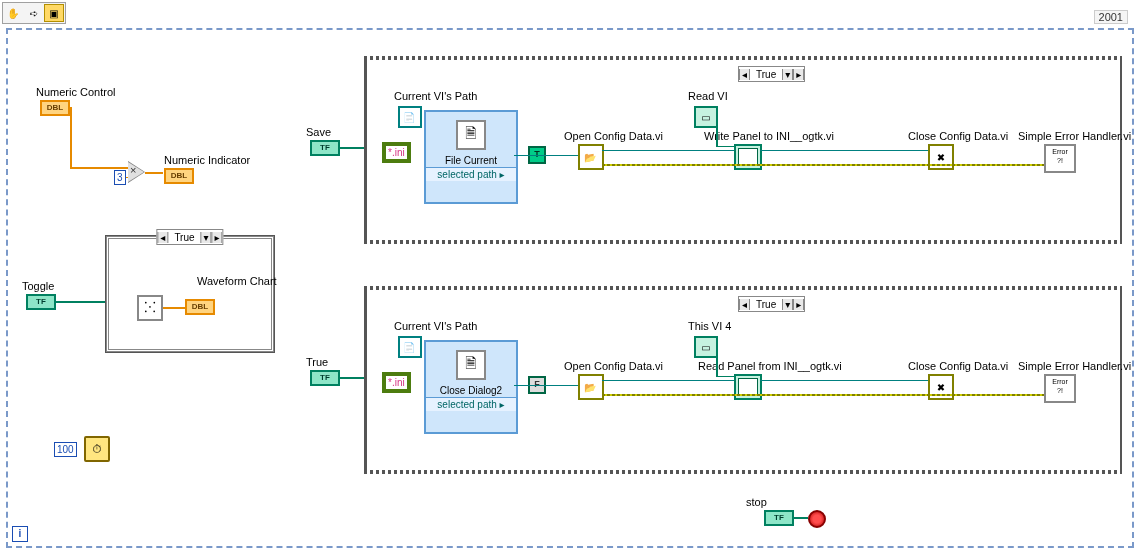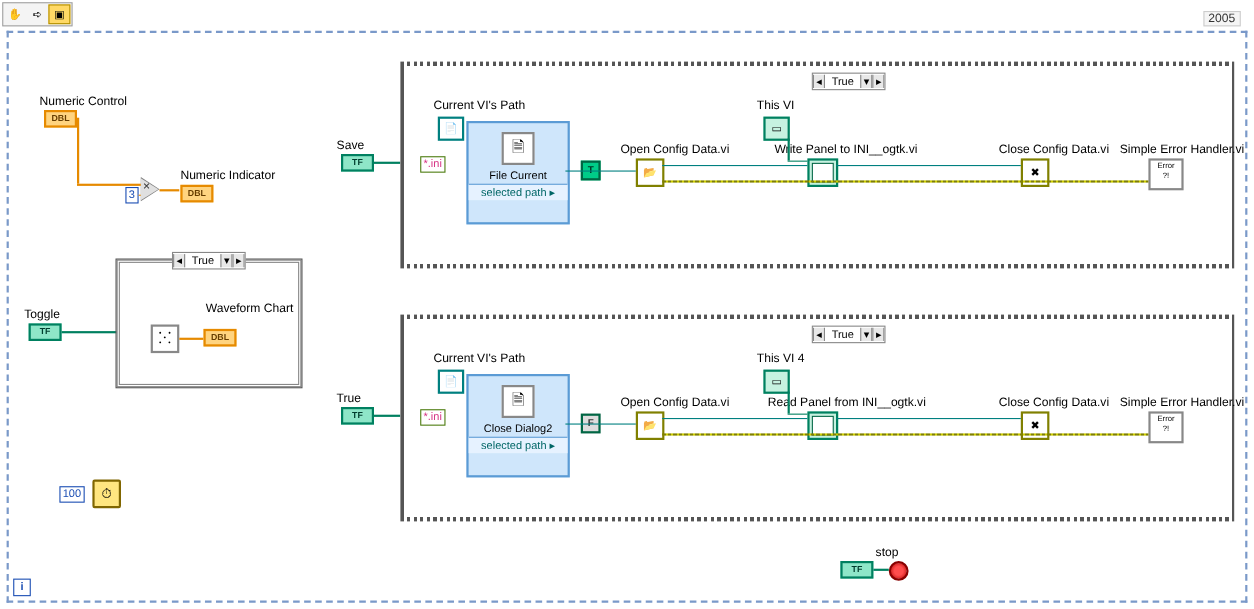--- a/index.html
+++ b/index.html
@@ -77,21 +77,21 @@
     position: absolute;
     border: 1px solid #1a4db3;
     background: #fff;
     color: #1a4db3;
     font-size: 10px;
     padding: 0 2px;
     line-height: 13px;
   }
   .pink-const {
     position: absolute;
-    border: 1px solid #4d7c0f;
+    border: 4px solid #4d7c0f;
     background: #fff;
     color: #d63384;
     font-size: 10px;
     padding: 0 2px;
     line-height: 13px;
   }
   .tri-node {
     position: absolute;
     width: 0; height: 0;
     border-top: 10px solid transparent;
@@ -289,21 +289,21 @@
 </head>
 <body>
 
 <div class="toolbar">
   <div class="tool">✋</div>
   <div class="tool">➪</div>
   <div class="tool" style="background:#ffd966;border:1px solid #b38f00;">▣</div>
 </div>
 
 <div class="while-loop">
-  <div class="year-badge">2005</div>
+  <div class="year-badge">2001</div>
   <div class="loop-i">i</div>
 
   <div class="label" style="top:56px; left:28px;">Numeric Control</div>
   <div class="dbl-term" style="top:70px; left:32px;">DBL</div>
 
   <div class="blue-const" style="top:140px; left:106px;">3</div>
 
   <div class="tri-border" style="top:131px; left:120px;"></div>
   <div class="tri-node" style="top:132px; left:120px;"></div>
 
@@ -319,21 +319,21 @@
   <div class="tf-term" style="top:264px; left:18px;">TF</div>
   <div class="wire tf" style="top:271px; left:48px; width:50px; height:2px;"></div>
 
   <div class="case-struct" style="top:206px; left:98px; width:162px; height:110px;">
     <div class="case-sel">
       <span class="arrow">◂</span>
       <span class="val">True</span>
       <span class="arrow">▾</span>
       <span class="arrow">▸</span>
     </div>
-    <div class="label" style="top:36px; left:78px;">Waveform Chart</div>
+    <div class="label" style="top:36px; left:88px;">Waveform Chart</div>
     <div class="dice" style="top:56px; left:28px;"></div>
     <div class="wire" style="top:68px; left:54px; width:22px; height:2px;"></div>
     <div class="dbl-term" style="top:60px; left:76px;">DBL</div>
   </div>
 
   <div class="blue-const" style="top:412px; left:46px;">100</div>
   <div class="timer" style="top:406px; left:76px;">⏱</div>
 
   <div class="label" style="top:96px; left:298px;">Save</div>
   <div class="tf-term" style="top:110px; left:302px;">TF</div>
@@ -357,21 +357,21 @@
       <div class="icon">🗎</div>
       <div class="title">File Current</div>
       <div class="footer"><span>selected path</span> ▸</div>
     </div>
 
     <div class="bool-const" style="top:86px; left:160px;">T</div>
 
     <div class="label" style="top:70px; left:196px;">Open Config Data.vi</div>
     <div class="subvi" style="top:84px; left:210px;">📂</div>
 
-    <div class="label" style="top:30px; left:320px;">This VI</div>
+    <div class="label" style="top:30px; left:320px;">Read VI</div>
     <div class="path-icon" style="top:46px; left:326px; border-color:#008060; background:#c6f2e0;">▭</div>
 
     <div class="label" style="top:70px; left:336px;">Write Panel to INI__ogtk.vi</div>
     <div class="panel-vi" style="top:84px; left:366px;"></div>
 
     <div class="label" style="top:70px; left:540px;">Close Config Data.vi</div>
     <div class="subvi" style="top:84px; left:560px;">✖</div>
 
     <div class="label" style="top:70px; left:650px;">Simple Error Handler.vi</div>
     <div class="err-handler" style="top:84px; left:676px;"></div>
@@ -425,17 +425,17 @@
     <div class="err-handler" style="top:84px; left:676px;"></div>
 
     <div class="wire path" style="top:95px; left:146px; width:64px;"></div>
     <div class="wire err" style="top:104px; left:234px; width:442px;"></div>
     <div class="wire path" style="top:90px; left:234px; width:132px; background:#008080; height:1px;"></div>
     <div class="wire path" style="top:90px; left:392px; width:168px; background:#008080; height:1px;"></div>
     <div class="wire" style="top:66px; left:348px; width:2px; height:20px; background:#008060;"></div>
     <div class="wire" style="top:86px; left:348px; width:18px; height:1px; background:#008060;"></div>
   </div>
 
-  <div class="label" style="top:466px; left:788px;">stop</div>
+  <div class="label" style="top:466px; left:738px;">stop</div>
   <div class="tf-term" style="top:480px; left:756px;">TF</div>
   <div class="wire tf" style="top:487px; left:786px; width:14px; height:2px;"></div>
   <div class="stop-led" style="top:480px; left:800px;"></div>
 </div>
 
 </body></html>

